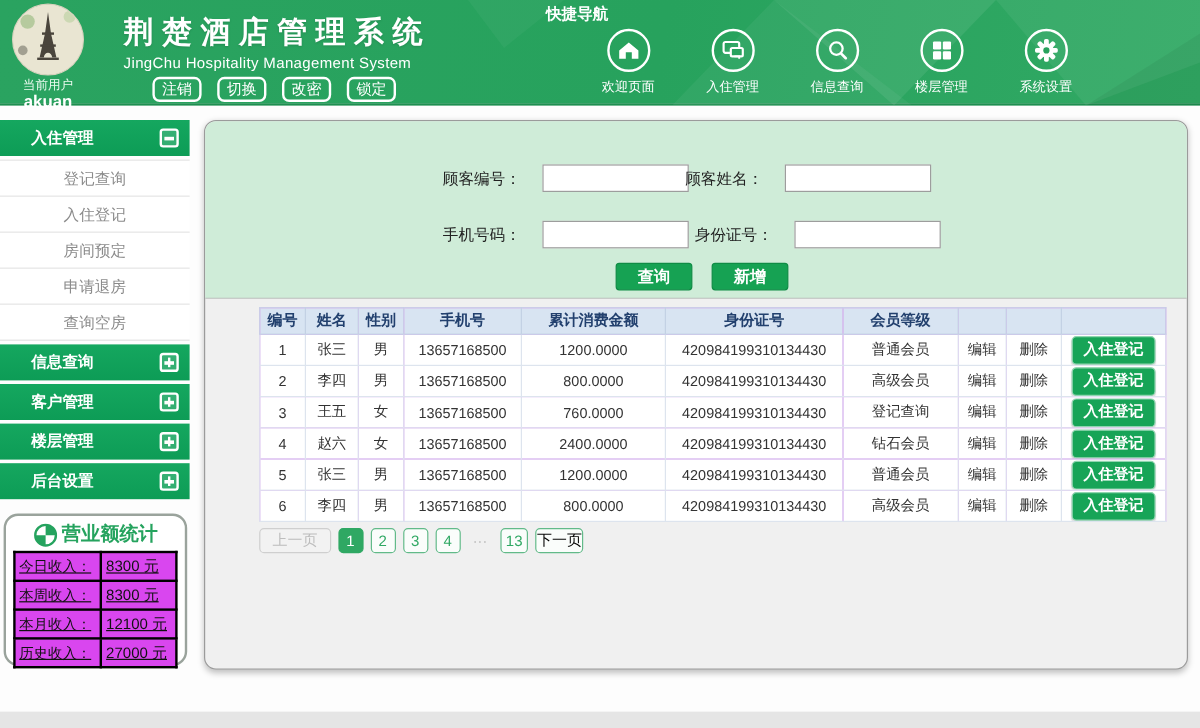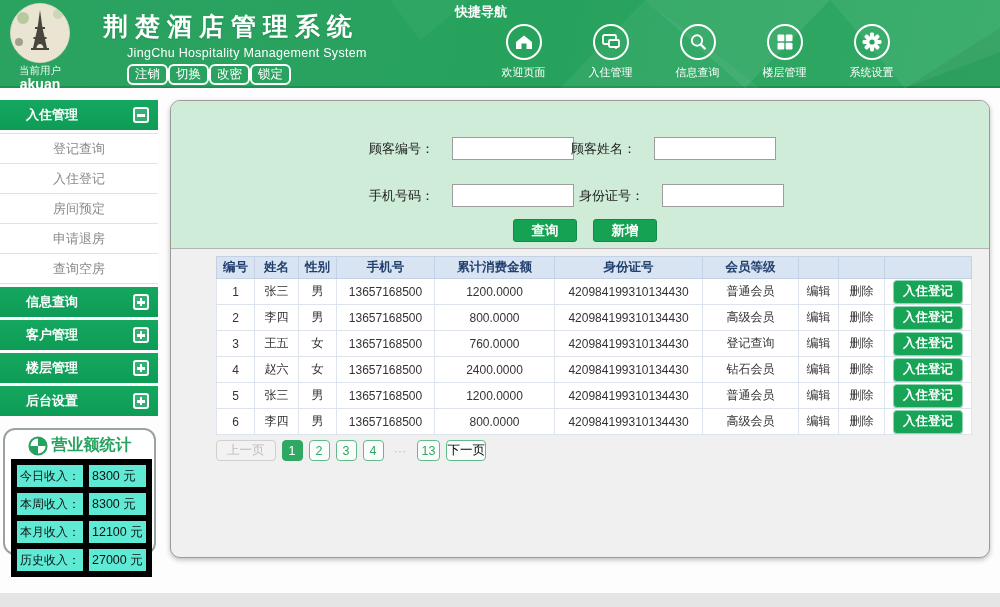--- a/index.html
+++ b/index.html
@@ -19,22 +19,22 @@
   .header svg.facets { position:absolute; inset:0; pointer-events:none; }
   .logo-wrap { position:absolute; left:8px; top:3px; width:64px; text-align:center; }
   .logo-circle {
     width:60px; height:60px; border-radius:50%; overflow:hidden;
     background:#e9e5d4; margin:0 auto; border:1px solid #d7d2bd;
   }
   .user-label { font-size:10.5px; margin-top:1px; color:#eafaef; }
   .user-name { font-size:14px; font-weight:bold; line-height:13px; }
   .title-block { position:absolute; left:103px; top:10px; }
   .app-title { font-size:25px; font-weight:bold; letter-spacing:7px; text-shadow:0 1px 2px rgba(0,0,0,.15); }
-  .app-subtitle { font-size:12.5px; margin-top:3px; letter-spacing:.3px;margin-left:24px; }
-  .header-actions { position:absolute; left:127px; top:64px; display:flex; }
+  .app-subtitle { font-size:12.5px; margin-top:3px; letter-spacing:.3px; }
+  .header-actions { position:absolute; left:127px; top:64px; display:flex; gap:13px; }
   .header-actions .hbtn {
     min-width:36px; padding:1px 6px 2px; font-size:12.5px; color:#fff;
     border:2px solid #fff; border-radius:6px; background:transparent;
     text-align:center; cursor:pointer; line-height:14px;
   }
   .quicknav-label { position:absolute; left:455px; top:3px; font-size:13px; font-weight:bold; color:#fff; }
   .nav-items { position:absolute; left:480px; top:24px; display:flex; }
   .nav-item { width:87px; text-align:center; cursor:pointer; }
   .nav-circle {
     display:inline-flex; align-items:center; justify-content:center;
@@ -72,22 +72,22 @@
     position:absolute; left:3px; top:428px; width:153px; height:127px;
     background:#fff; border:2px solid #9aa39c; border-radius:12px;
     box-shadow:0 0 0 2px #fff inset; padding:4px 6px; z-index:2;
   }
   .stats-title {
     display:flex; align-items:center; justify-content:center; gap:4px;
     color:#25a35e; font-size:16px; font-weight:bold; margin:1px 0 3px;
   }
   .stats-table { width:100%; border-collapse:collapse; }
   .stats-table td {
-    border:6px solid #000000; background:#5eead4; font-size:12px;
-    color:#111; padding:2.5px 3px; white-space:nowrap;
+    border:2px solid #000000; background:#d946ef; font-size:12px;
+    color:#111; padding:2.5px 3px; white-space:nowrap;text-decoration:underline;
   }
   .stats-table td.v { font-size:12.5px; }
 
   
   .main-panel {
     position:absolute; left:170px; top:100px; width:820px; height:458px;
     background:#f0f0f0; border:1px solid #9b9b9b; border-radius:10px;
     box-shadow:0 2px 5px rgba(0,0,0,.25); z-index:1;
   }
   .search-panel {

